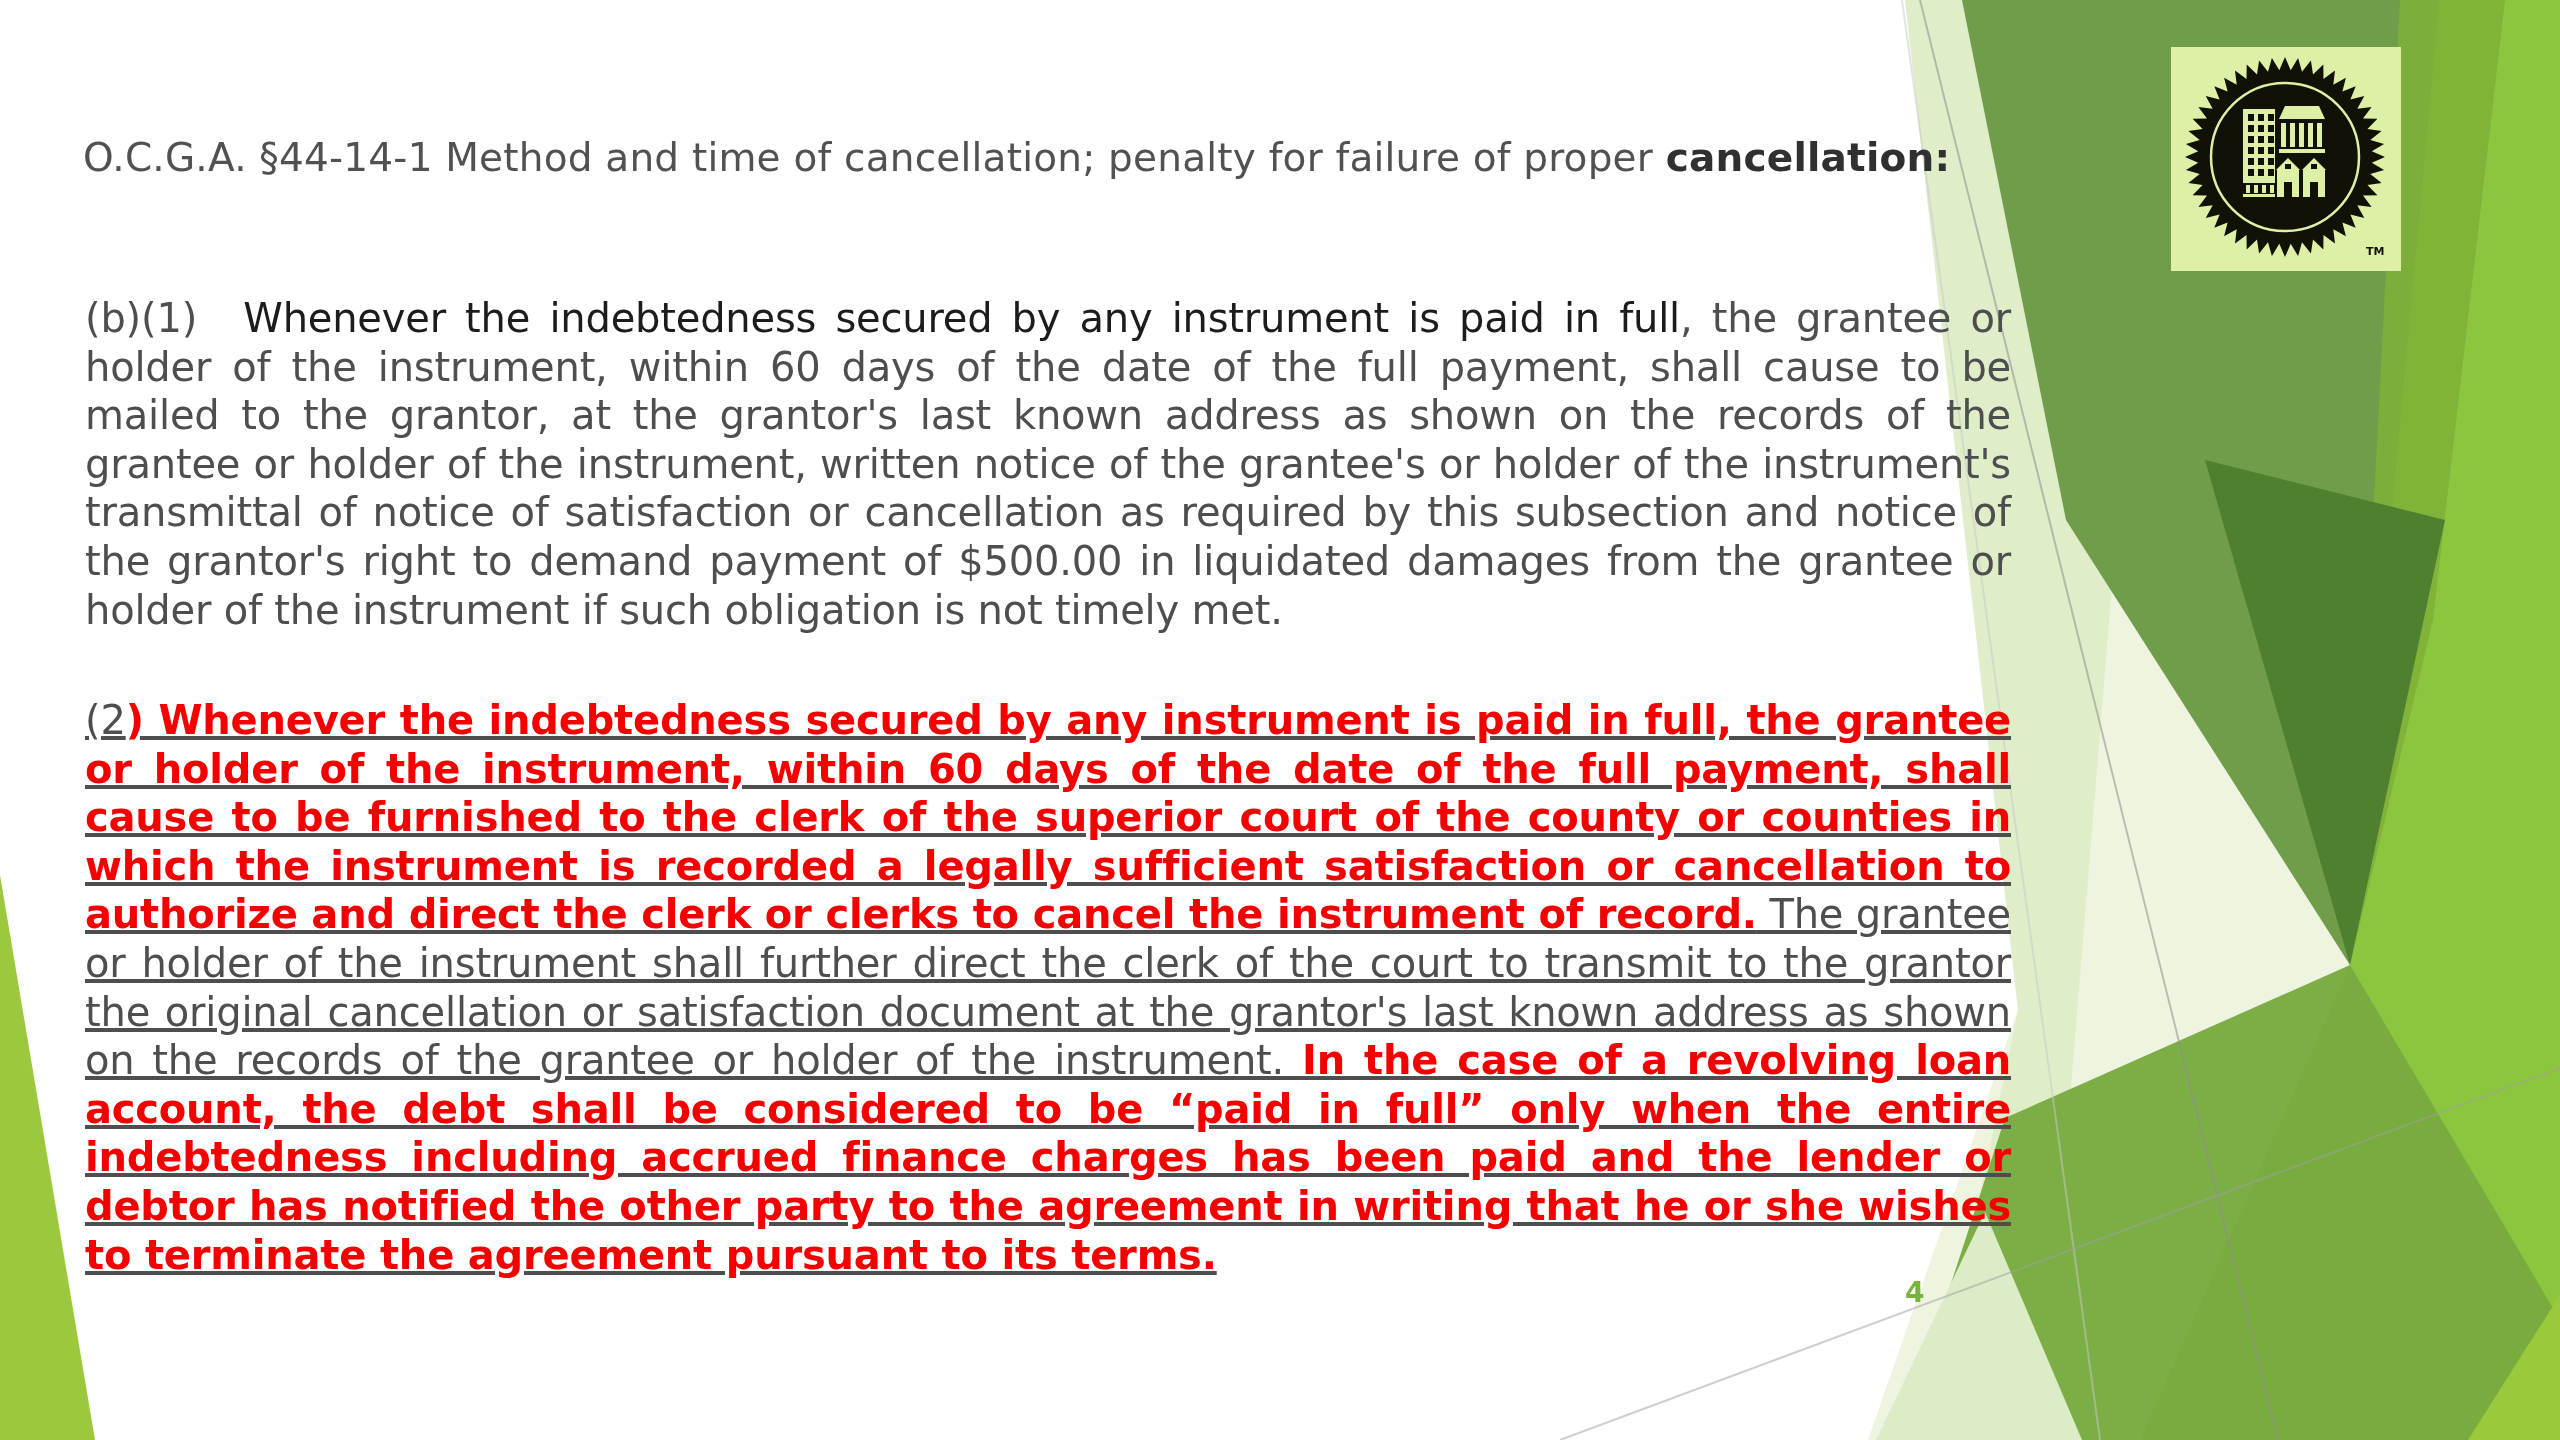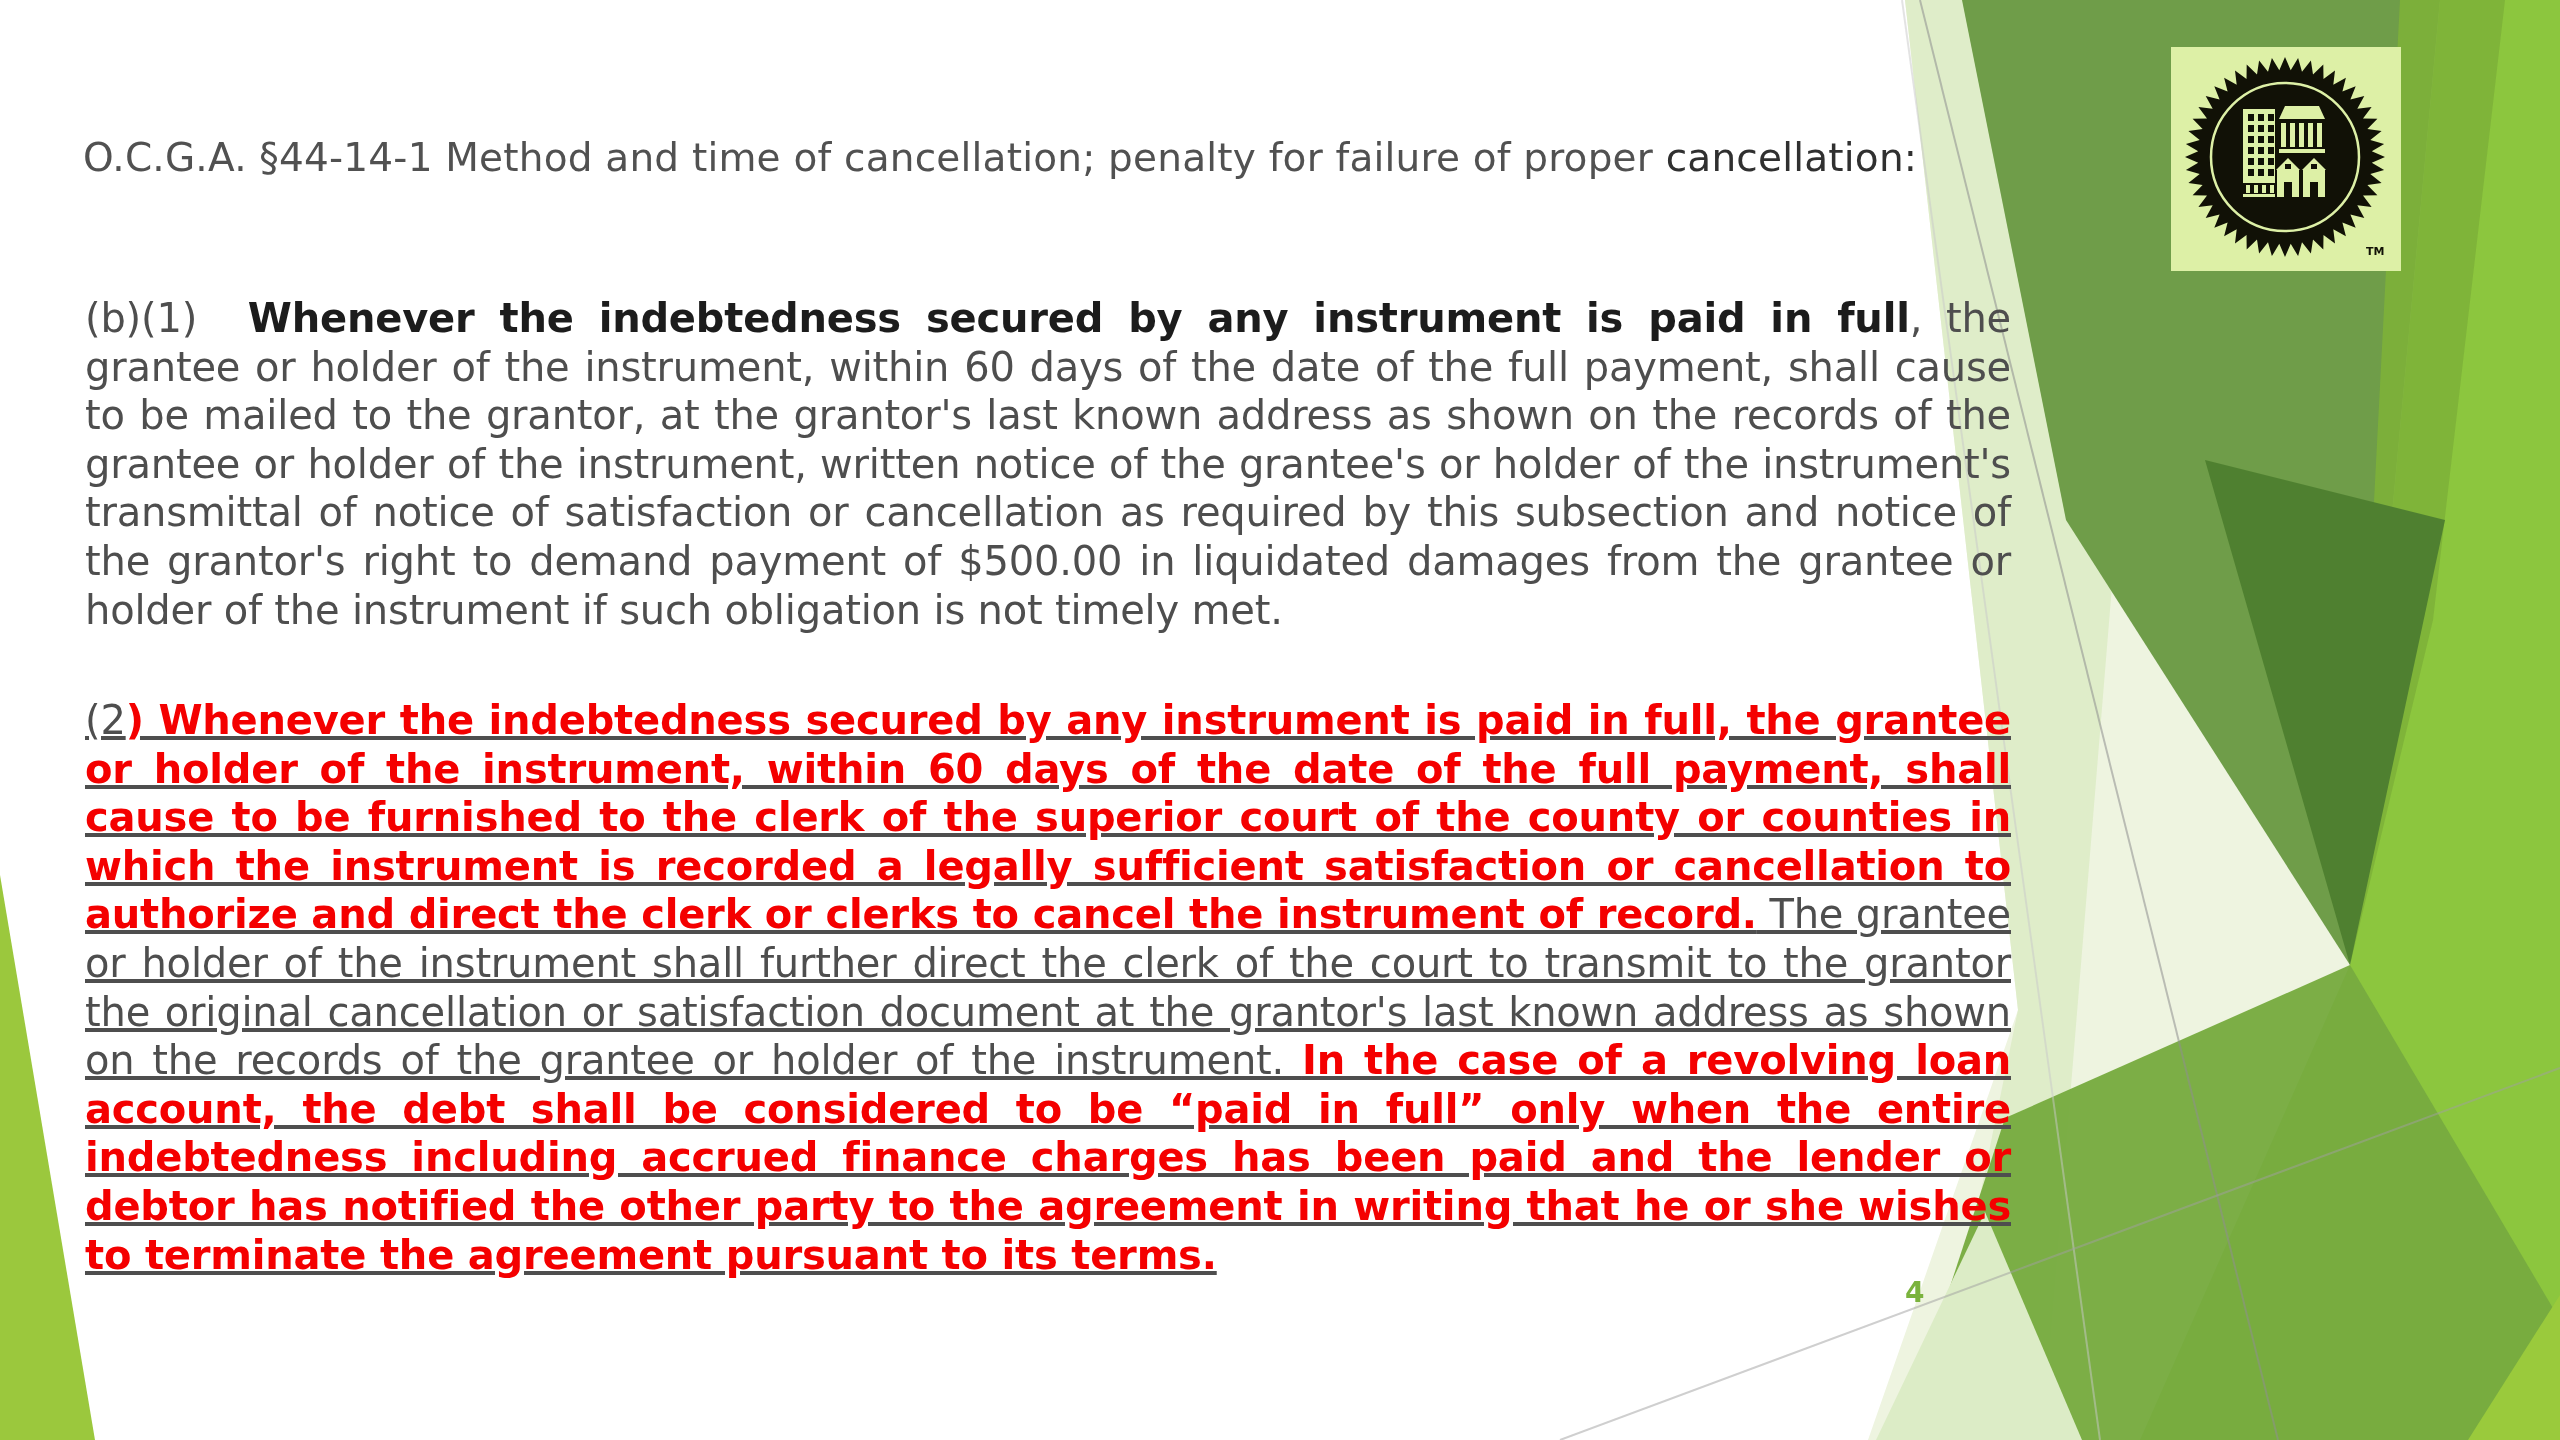--- a/index.html
+++ b/index.html
@@ -4,32 +4,32 @@
 <style>
   html,body{margin:0;padding:0;background:#ffffff;}
   body{width:2560px;height:1440px;font-family:"DejaVu Sans","Liberation Sans",sans-serif;}
   .slide{position:relative;width:2560px;height:1440px;overflow:hidden;background:#ffffff;}
   .decor{position:absolute;left:0;top:0;width:2560px;height:1440px;z-index:0;}
   .title-block{
     position:absolute;left:83px;top:134px;width:1935px;z-index:2;
     font-size:39px;line-height:1.25;color:var(--title-gray,#515151);
     letter-spacing:0.2px;
   }
-  .title-emphasis{color:var(--title-dark,#303030);font-weight:400;}
+  .title-emphasis{color:var(--title-dark,#303030);font-weight:700;}
   .para{
     position:absolute;left:85px;width:1926px;z-index:2;
     font-size:40px;line-height:48.6px;
     text-align:justify;text-align-last:left;
     color:var(--text-gray,#4e4e4e);
     letter-spacing:-0.2px;
   }
   .para1{top:294px;}
   .para2{top:696px;text-decoration:underline;}
   .seg-gray{color:var(--text-gray,#4e4e4e);font-weight:400;}
-  .seg-bold-dark{color:var(--text-dark,#1c1c1c);font-weight:700;margin-left:27px;}
+  .seg-bold-dark{color:var(--text-dark,#1c1c1c);font-weight:400;margin-left:27px;}
   .seg-red{color:var(--text-red,#f40000);font-weight:700;}
   .page-number{
     position:absolute;left:1905px;top:1276px;z-index:2;
     font-size:28px;font-weight:700;color:var(--page-number-green,#7ab33d);
   }
   .logo{position:absolute;left:2171px;top:47px;width:230px;height:224px;z-index:3;}
 </style>
 </head>
 <body>
 

